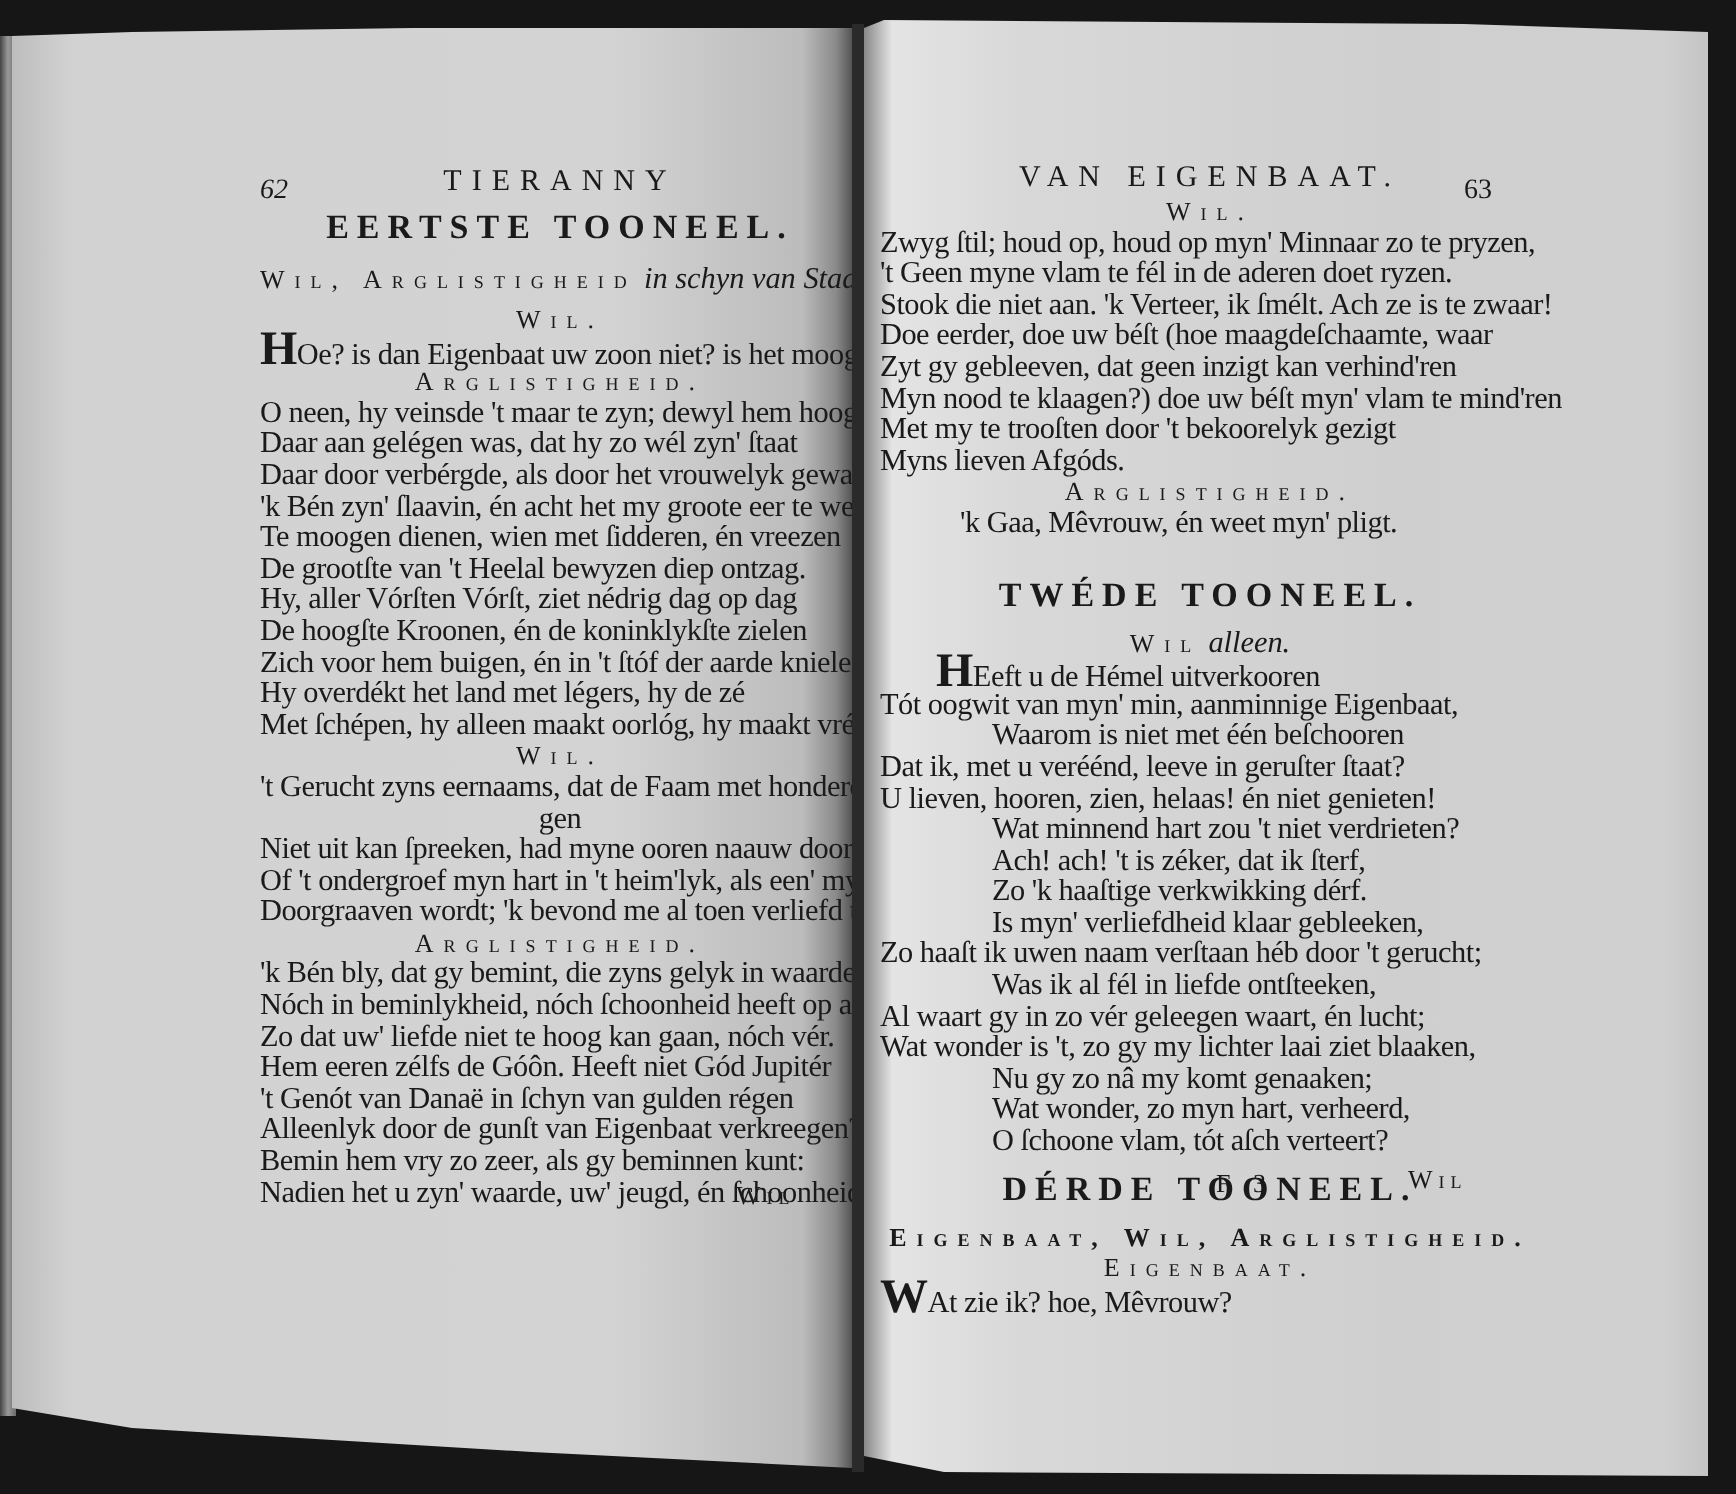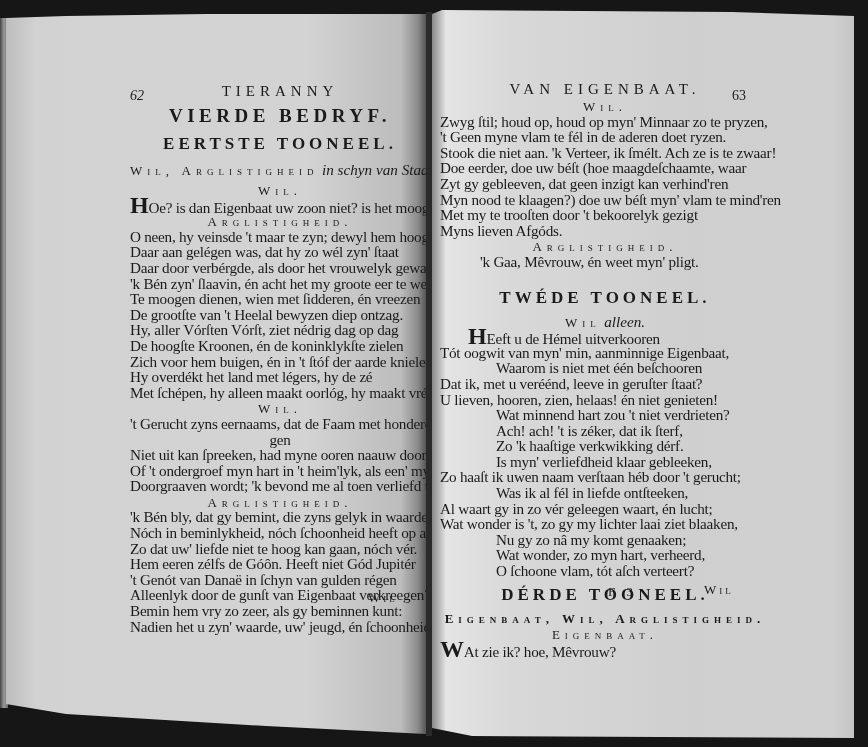--- a/index.html
+++ b/index.html
@@ -54,21 +54,20 @@
 </head>
 <body>
 
 <div class="book">
   <div class="edge-left"></div>
 
   <div class="page left">
     <span class="pagenum" style="left:124px; top:74px;">62</span>
     <div class="text" style="top:70px;">
       <div class="line center header" style="height:18px;">TIERANNY</div>
-      <div class="line center title" style="height:24px; margin-top:6px;">VIERDE BEDRYF.</div>
       <div class="line center scene" style="height:22px; margin-top:4px;">EERTSTE TOONEEL.</div>
       <div class="line center" style="height:20px; margin-top:4px;">
         <span class="speaker">Wil, Arglistigheid</span>
         <span class="ital">in schyn van Staatkunde.</span>
       </div>
       <div id="left-blocks">
           <div class="line center"><span class="speaker">Wil.</span></div>
           <div class="line"><span class="dropcap">H</span><span>Oe? is dan Eigenbaat uw zoon niet? is het mooglyk?</span></div>
           <div class="line center"><span class="speaker">Arglistigheid.</span></div>
           <div class="line"><span>O neen, hy veinsde 't maar te zyn; dewyl hem hooglyk</span></div>

